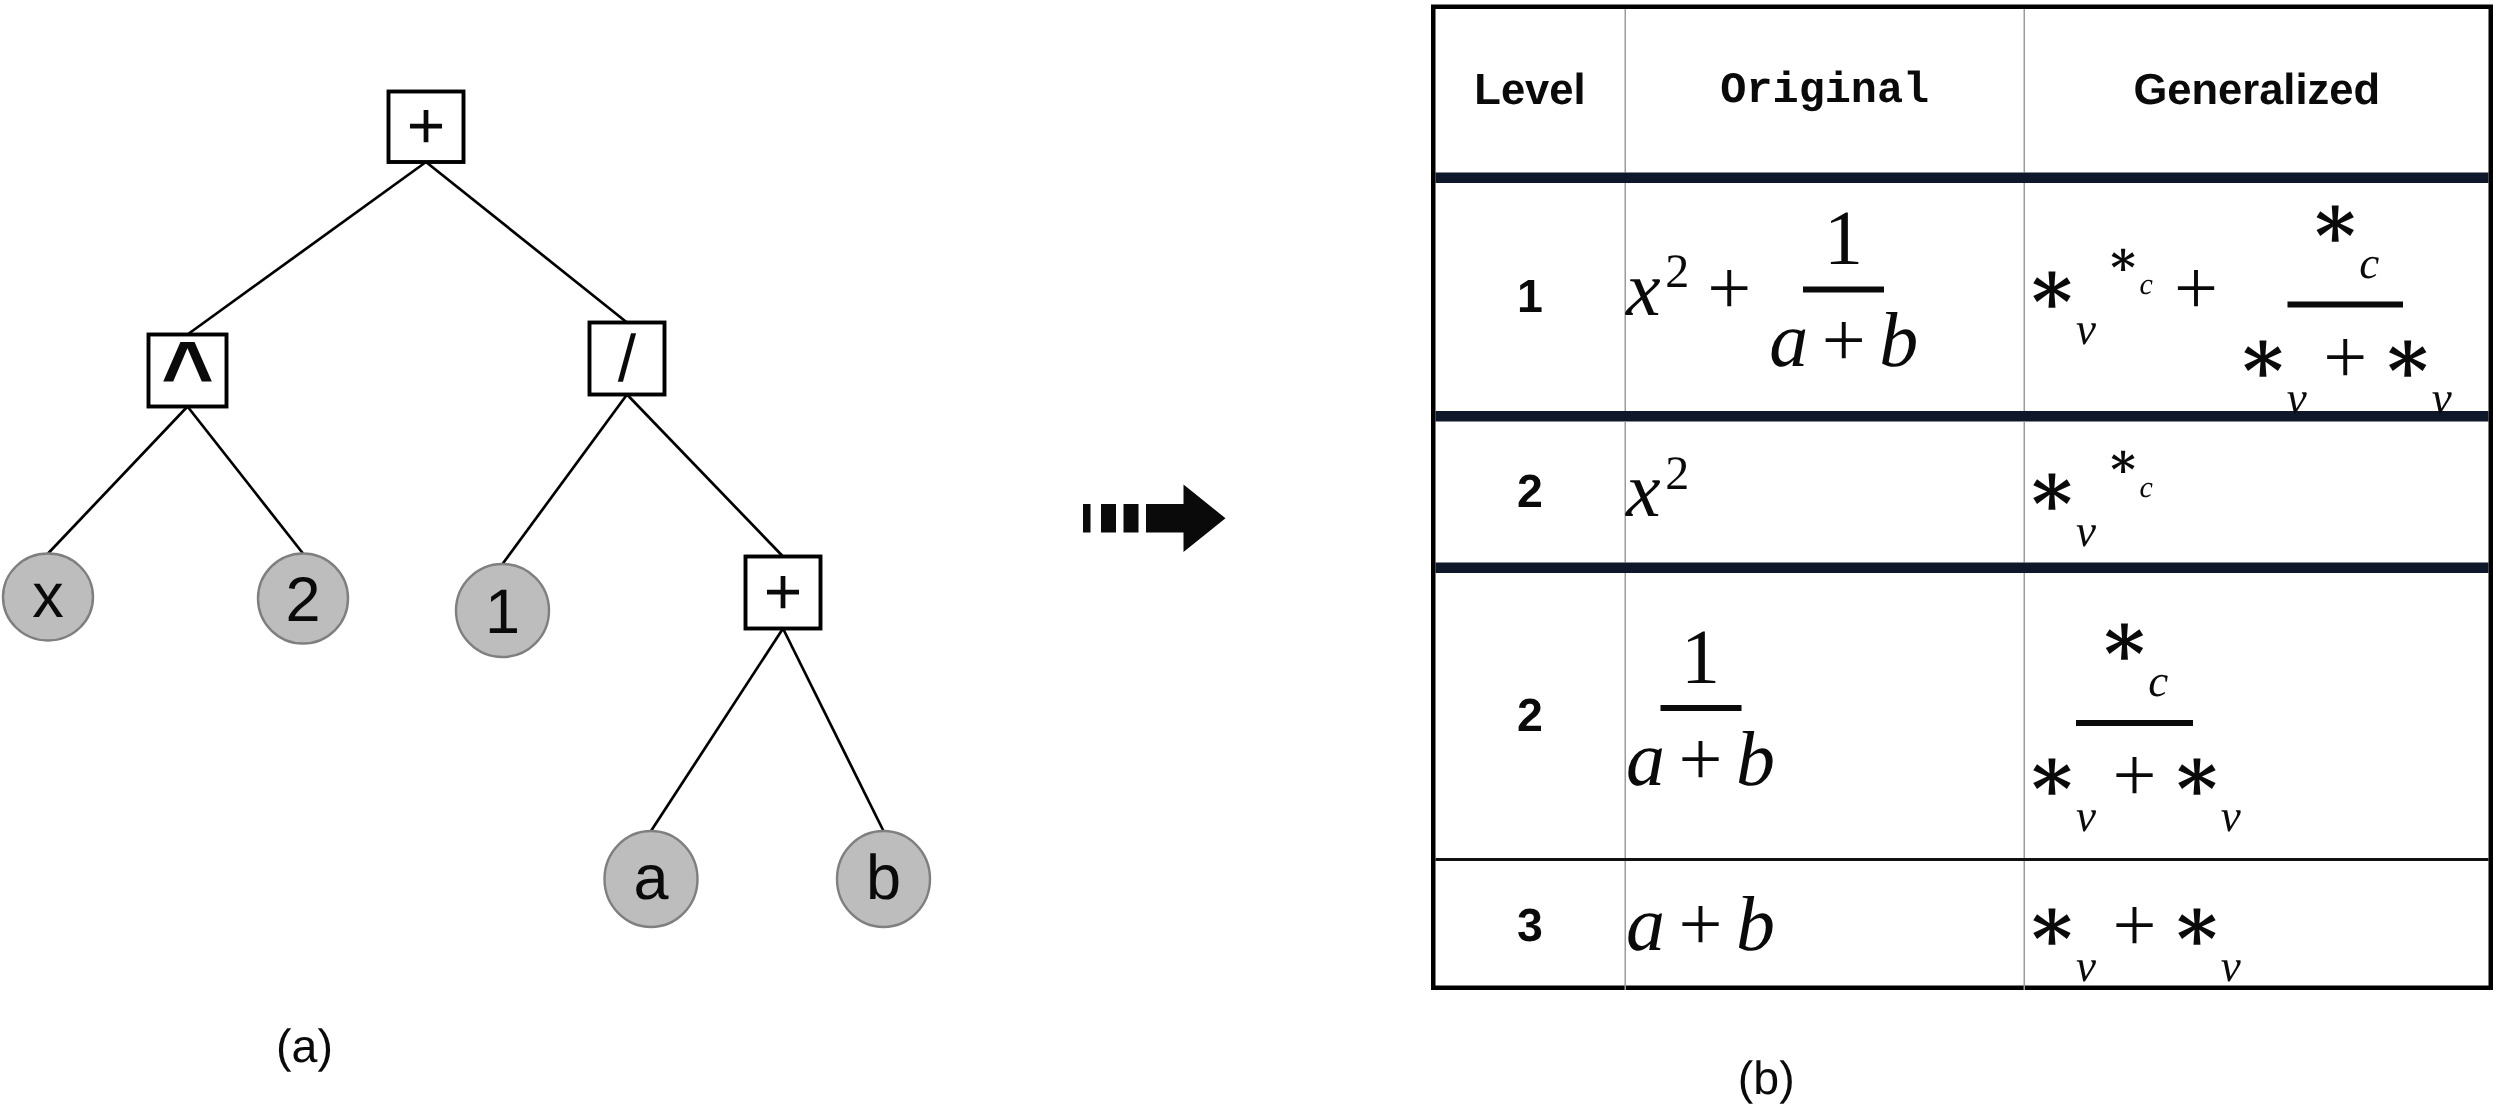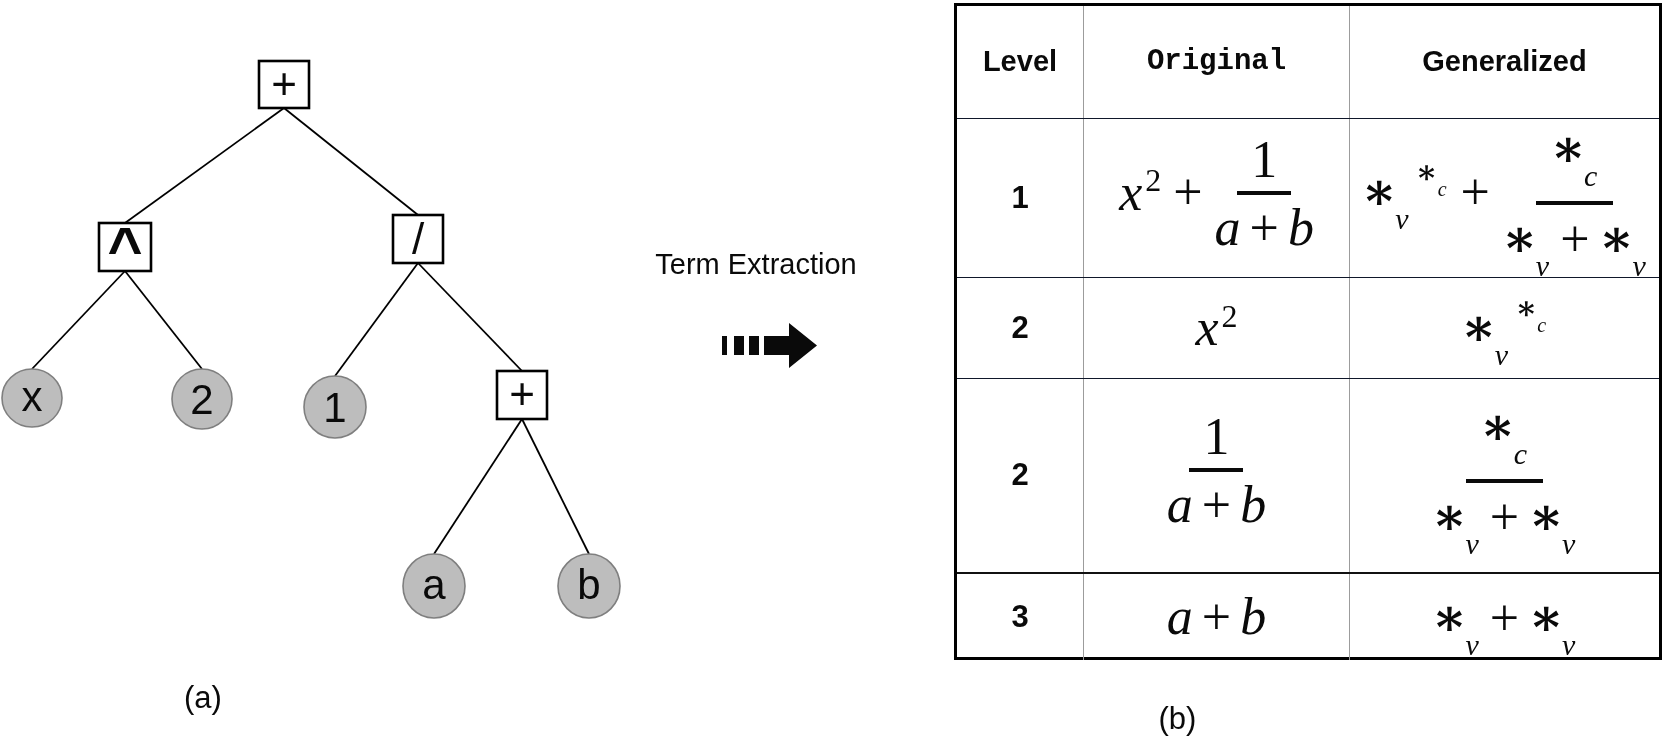--- a/index.html
+++ b/index.html
@@ -17,26 +17,26 @@
   #term-label{position:absolute;left:600px;top:248px;width:312px;text-align:center;
               font-size:29px;color:#0a0a0a;}
   #term-arrow{position:absolute;left:722px;top:321px;}
 
   
   #tablewrap{position:absolute;left:954px;top:3px;width:708px;height:657px;
              border:3px solid #000;box-sizing:border-box;background:#fff;}
   #gen-table{width:100%;height:100%;border-collapse:collapse;table-layout:fixed;}
   #gen-table td,#gen-table th{padding:0;text-align:center;vertical-align:middle;}
   .col-divider{border-right:1px solid #9c9c9c;}
-  .row-thin td,.row-thin th{border-bottom:1px solid #0f172a;}
+  .row-thin td,.row-thin th{border-bottom:7px solid #0f172a;}
   .row-thick td{border-bottom:2px solid #111;}
   th.hdr{font-size:29px;font-weight:bold;color:#0a0a0a;}
   td.level{font-size:31px;font-weight:bold;color:#0a0a0a;}
 
-  .cellflex{display:flex;justify-content:center;align-items:center;width:100%;height:100%;}
+  .cellflex{display:flex;align-items:center;width:100%;height:100%;}
 
   
   .math{font-family:"Liberation Serif","DejaVu Serif",serif;font-size:52px;color:#0a0a0a;}
   .mrow{white-space:nowrap;line-height:1;}
   .it{font-style:italic;}
   .sup2{font-size:32px;position:relative;top:-18px;margin-left:3px;}
   .op{margin:0 12px;}
   .opden{margin:0 9px;}
   .frac{display:inline-flex;flex-direction:column;align-items:center;vertical-align:middle;
         transform:translateY(-4px);}
@@ -95,21 +95,20 @@
         <text x="434" y="599" text-anchor="middle" font-family="&quot;Liberation Sans&quot;, sans-serif" font-size="42" fill="#0a0a0a">a</text>
       </g>
       <g>
         <ellipse cx="589" cy="586" rx="31" ry="32" fill="#bdbdbd" stroke="#7f7f7f" stroke-width="1.6"></ellipse>
         <text x="589" y="599" text-anchor="middle" font-family="&quot;Liberation Sans&quot;, sans-serif" font-size="42" fill="#0a0a0a">b</text>
       </g>
     </svg>
 
   <div id="caption-a" class="caption">(a)</div>
 
-  <div id="term-label">Term Extraction</div>
 
   <svg id="term-arrow" width="96" height="48" viewBox="0 0 96 48">
     <g fill="#0a0a0a">
       <rect x="0" y="15" width="5" height="19"></rect>
       <rect x="12" y="15" width="10" height="19"></rect>
       <rect x="27" y="15" width="10" height="19"></rect>
       <polygon points="42,15 67,15 67,2 95,24.5 67,47 67,34 42,34"></polygon>
     </g>
   </svg>
 

